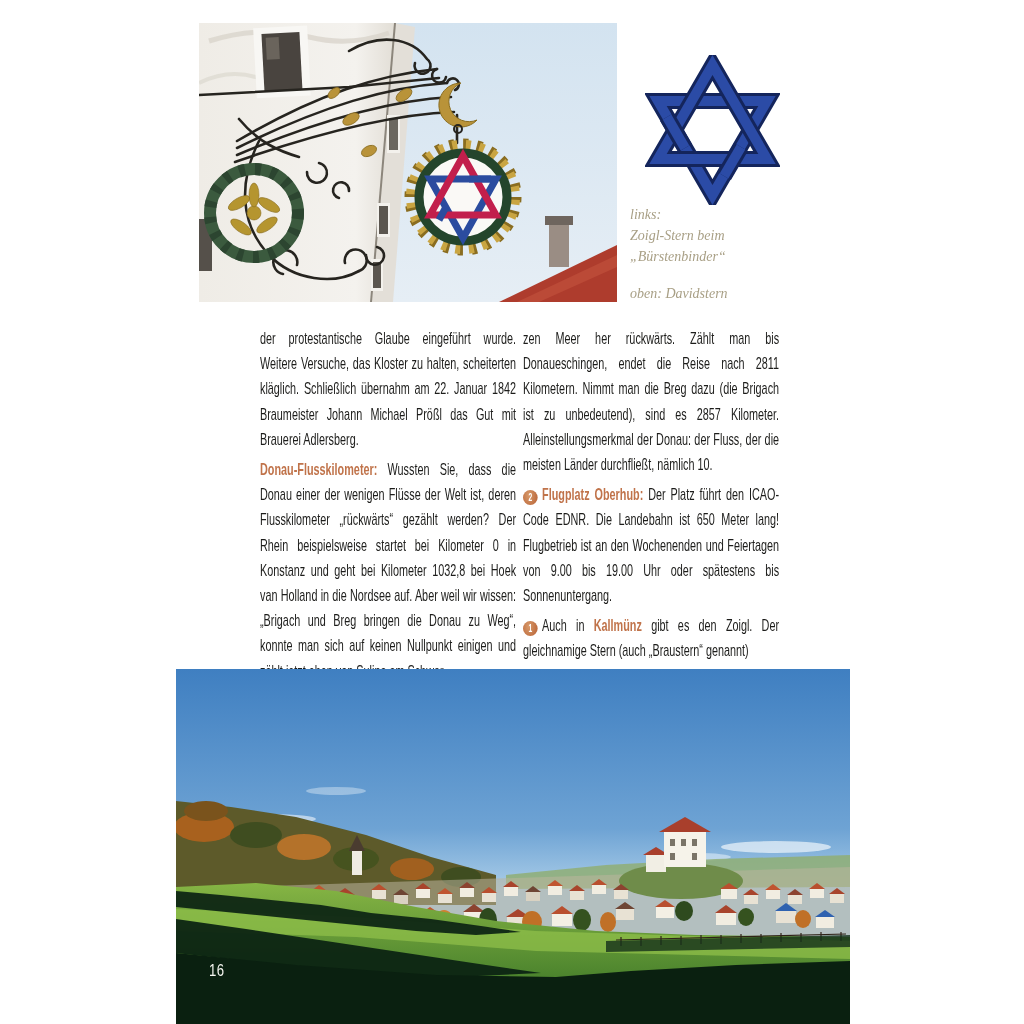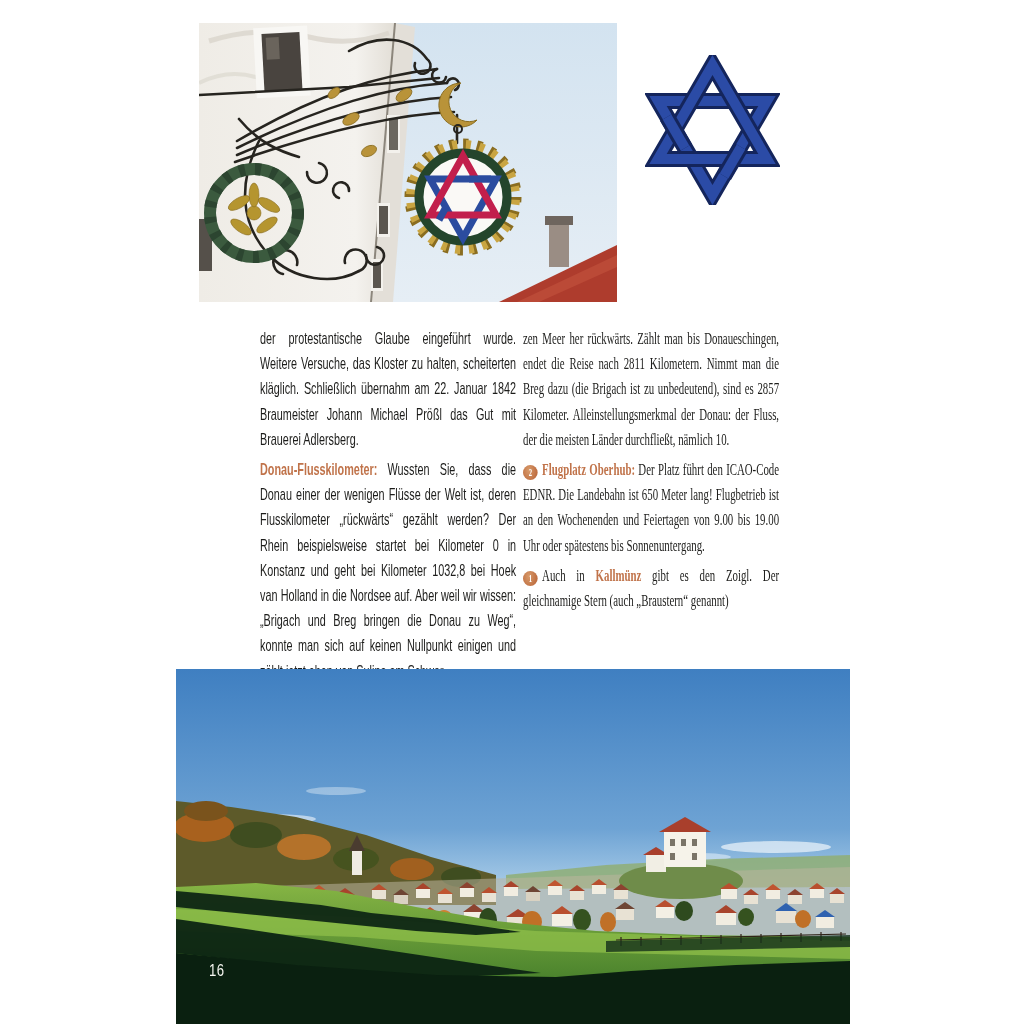--- a/index.html
+++ b/index.html
@@ -11,21 +11,21 @@
   #captions{position:absolute;left:630px;top:204px;width:170px;
             font-family:"Liberation Serif",serif;font-style:italic;
             font-size:14px;line-height:21px;}
   #captions .cap-line{display:block;}
   #captions .cap-gap{margin-top:16px;}
   .col{position:absolute;top:326px;width:256px;}
   .col-inner{width:402px;transform:scaleX(0.637);transform-origin:0 0;
              text-align:justify;font-size:17px;line-height:25.2px;
              letter-spacing:0px;hyphens:auto;-webkit-hyphens:auto;}
   #col-left{left:260px;}
-  #col-right{left:523px;font-family:Liberation Serif, serif;}
+  #col-right{left:523px;}
   .col p{margin:0 0 5px 0;}
   .lead{font-weight:bold;}
   .badge{display:inline-block;width:23px;height:15px;border-radius:50%;
          background:radial-gradient(circle at 40% 35%, #d89a6a, #b65f33);
          color:#fff;font-size:10.5px;line-height:15px;text-align:center;
          font-weight:bold;margin-right:7px;vertical-align:-1px;}
   #photo-bottom{left:176px;top:669px;width:674px;height:355px;}
   #page-number{position:absolute;left:209px;top:962px;color:#f5f5f0;
                font-size:16px;letter-spacing:0.5px;transform:scaleX(0.82);
                transform-origin:0 0;font-weight:normal;}
@@ -146,20 +146,26 @@
         <g>
           <line x1="22" y1="62" x2="40" y2="93" stroke="#14255c" stroke-width="16"></line>
           <line x1="22" y1="62" x2="40" y2="93" stroke="#2b4ba6" stroke-width="10"></line>
           <line x1="96" y1="92" x2="79" y2="121" stroke="#14255c" stroke-width="16"></line>
           <line x1="96" y1="92" x2="79" y2="121" stroke="#2b4ba6" stroke-width="10"></line>
         </g>
       </g>
     </svg>
   </div>
 
+  <div id="captions" style="color:#a89f85;">
+    <span class="cap-line">links:</span>
+    <span class="cap-line">Zoigl-Stern beim</span>
+    <span class="cap-line">„Bürstenbinder“</span>
+    <span class="cap-line cap-gap">oben: Davidstern</span>
+  </div>
 
   <div class="col" id="col-left">
     <div class="col-inner">
       <p>der protestantische Glaube eingeführt wurde. Weitere Versuche, das Kloster zu halten, scheiterten kläglich. Schließlich übernahm am 22. Januar 1842 Braumeister Johann Michael Prößl das Gut mit Brauerei Adlersberg.</p>
       <p><span class="lead" style="color:#c0734a">Donau-Flusskilometer:</span><span> Wussten Sie, dass die Donau einer der wenigen Flüsse der Welt ist, deren Flusskilometer „rückwärts“ gezählt werden? Der Rhein beispielsweise startet bei Kilometer 0 in Konstanz und geht bei Kilometer 1032,8 bei Hoek van Holland in die Nordsee auf. Aber weil wir wissen: „Brigach und Breg bringen die Donau zu Weg“, konnte man sich auf keinen Nullpunkt einigen und zählt jetzt eben von Sulina am Schwar-</span></p>
     </div>
   </div>
 
   <div class="col" id="col-right">
     <div class="col-inner">

